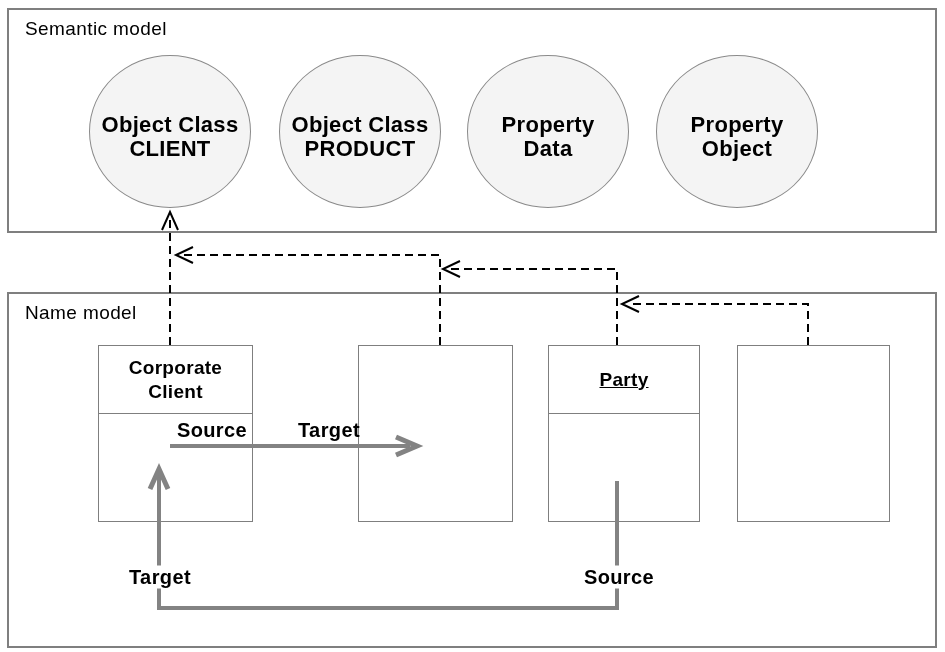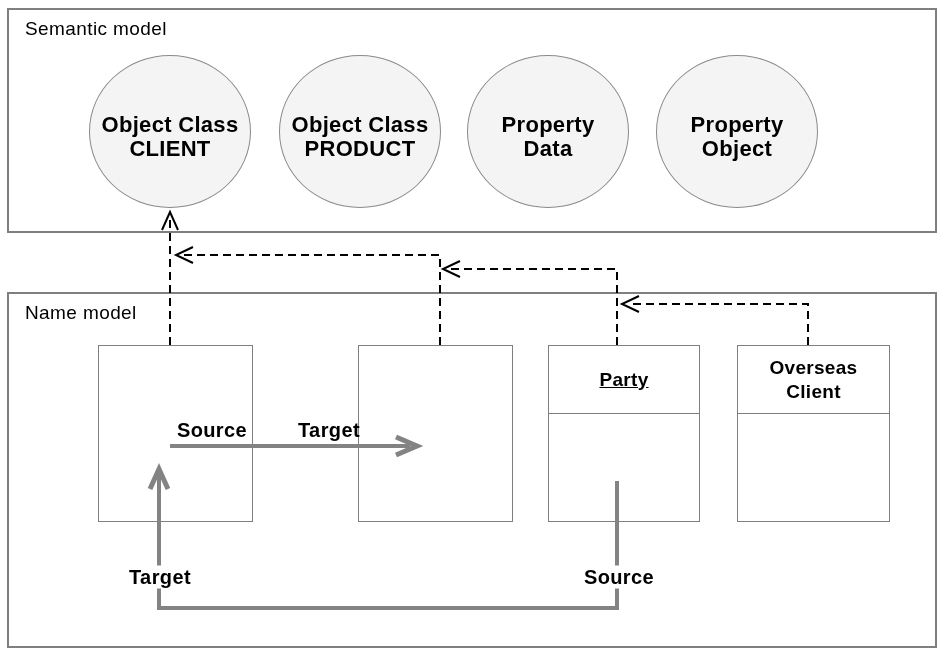--- a/index.html
+++ b/index.html
@@ -96,35 +96,35 @@
 <div class="node" style="left:656px;">
   <div>Property</div>
   <div>Object</div>
 </div>
 
 <div class="frame" style="left:7px; top:292px; width:930px; height:356px;">
   <div class="frame-label">Name model</div>
 </div>
 
 <div class="entity" style="left:98px; width:155px;">
+  <div class="entity-header">
+    <span>Corporate Client</span>
+  </div>
   <div class="entity-body"></div>
 </div>
 <div class="entity" style="left:358px; width:155px;">
   <div class="entity-body"></div>
 </div>
 <div class="entity" style="left:548px; width:152px;text-decoration:underline;">
   <div class="entity-header">
     <span>Party</span>
   </div>
   <div class="entity-body"></div>
 </div>
 <div class="entity" style="left:737px; width:153px;">
-  <div class="entity-header">
-    <span>Overseas Client</span>
-  </div>
   <div class="entity-body"></div>
 </div>
 
 <svg class="overlay" viewBox="0 0 945 652">
 
   <path class="dashline" d="M170,345 V216"></path>
   <path class="dashhead" d="M162,230 L170,212 L178,230"></path>
 
   <path class="dashline" d="M440,345 V255 H182"></path>
   <path class="dashhead" d="M193,247 L176,255 L193,263"></path>

